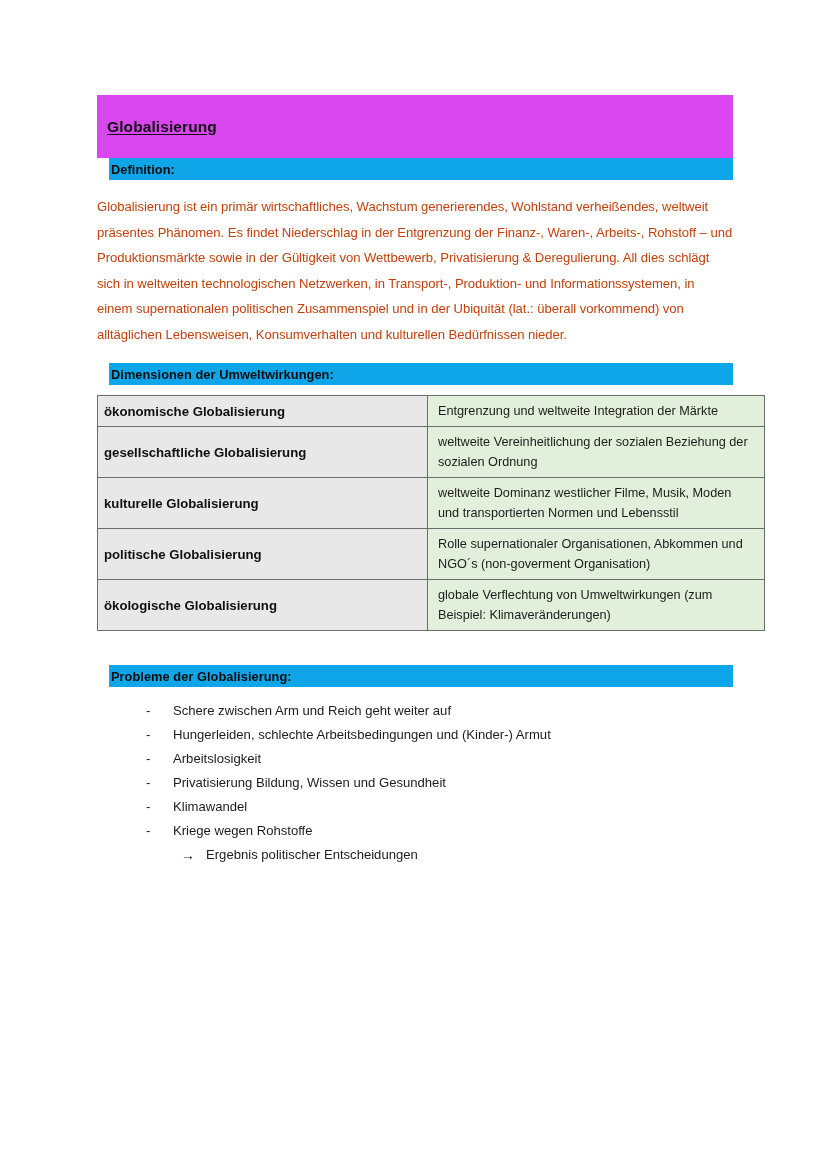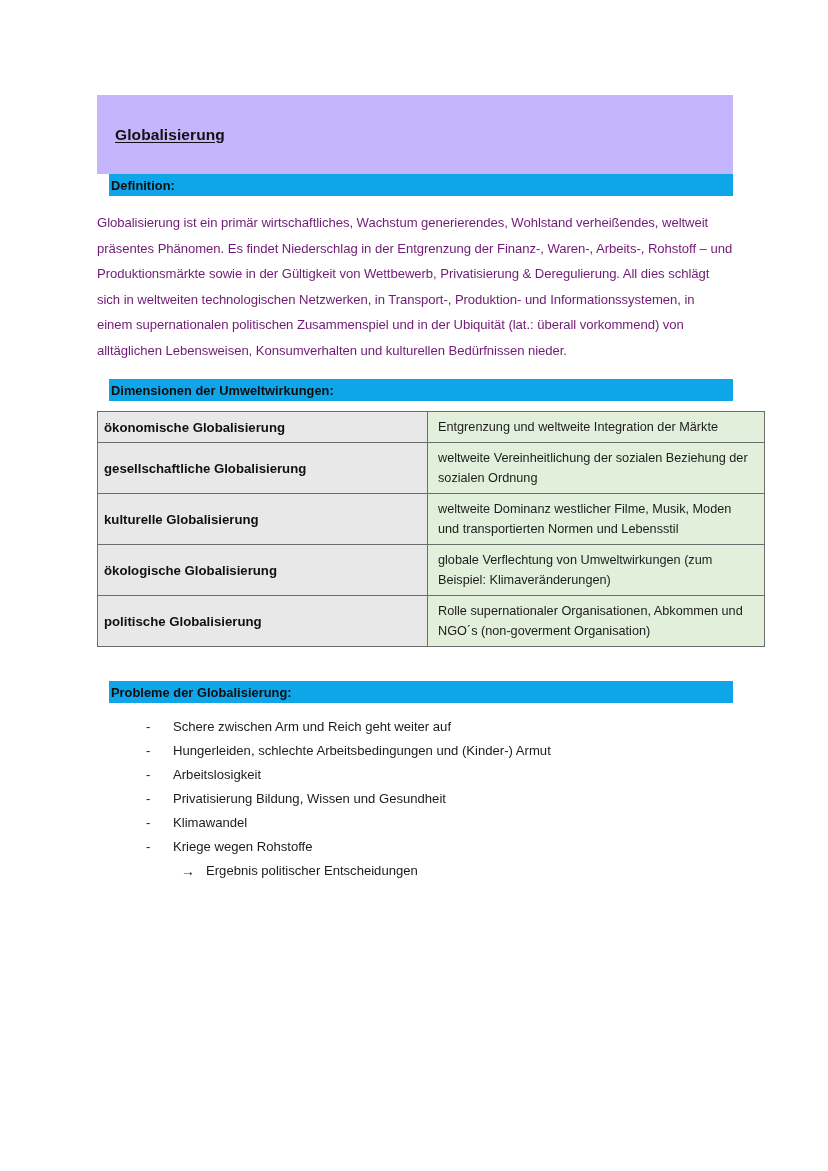--- a/index.html
+++ b/index.html
@@ -27,23 +27,23 @@
 
   .content {
     position: absolute;
     left: 97px;
     top: 95px;
     width: 636px;
   }
 
   
   .title-band {
-    background: #c4b5fd;
+    background: #d946ef;
     height: 47px;
-    padding: 16px;
+    padding: 8px;
     display: flex;
     align-items: center;
   }
   .title-text {
     font-size: 15.5px;
     font-weight: bold;
     color: #111111;
     text-decoration: underline;
     text-underline-offset: 2px;
     padding-left: 2px;
@@ -66,21 +66,21 @@
     letter-spacing: 0.05px;
   }
 
   #definition-band { margin-top: 0px; }
 
   
   .paragraph {
     margin-top: 14px;
     font-size: 13.1px;
     line-height: 25.5px;
-    color: #701a75;
+    color: #c2410c;
     text-align: left;
     width: 636px;
     letter-spacing: -0.05px;
   }
 
   .spacer-before-dim { height: 16px; }
 
   
   .dim-table {
     margin-top: 10px;
@@ -179,26 +179,26 @@
         </tr>
         <tr>
           <td class="col-left">gesellschaftliche Globalisierung</td>
           <td class="col-right">weltweite Vereinheitlichung der sozialen Beziehung der sozialen Ordnung</td>
         </tr>
         <tr>
           <td class="col-left">kulturelle Globalisierung</td>
           <td class="col-right">weltweite Dominanz westlicher Filme, Musik, Moden und transportierten Normen und Lebensstil</td>
         </tr>
         <tr>
+          <td class="col-left">politische Globalisierung</td>
+          <td class="col-right">Rolle supernationaler Organisationen, Abkommen und NGO´s (non-goverment Organisation)</td>
+        </tr>
+        <tr>
           <td class="col-left">ökologische Globalisierung</td>
           <td class="col-right">globale Verflechtung von Umweltwirkungen (zum Beispiel: Klimaveränderungen)</td>
-        </tr>
-        <tr>
-          <td class="col-left">politische Globalisierung</td>
-          <td class="col-right">Rolle supernationaler Organisationen, Abkommen und NGO´s (non-goverment Organisation)</td>
         </tr>
       </tbody>
     </table>
 
     <div class="spacer-before-probleme"></div>
 
     <div class="band-green">
       <span class="band-text">Probleme der Globalisierung:</span>
     </div>
 

